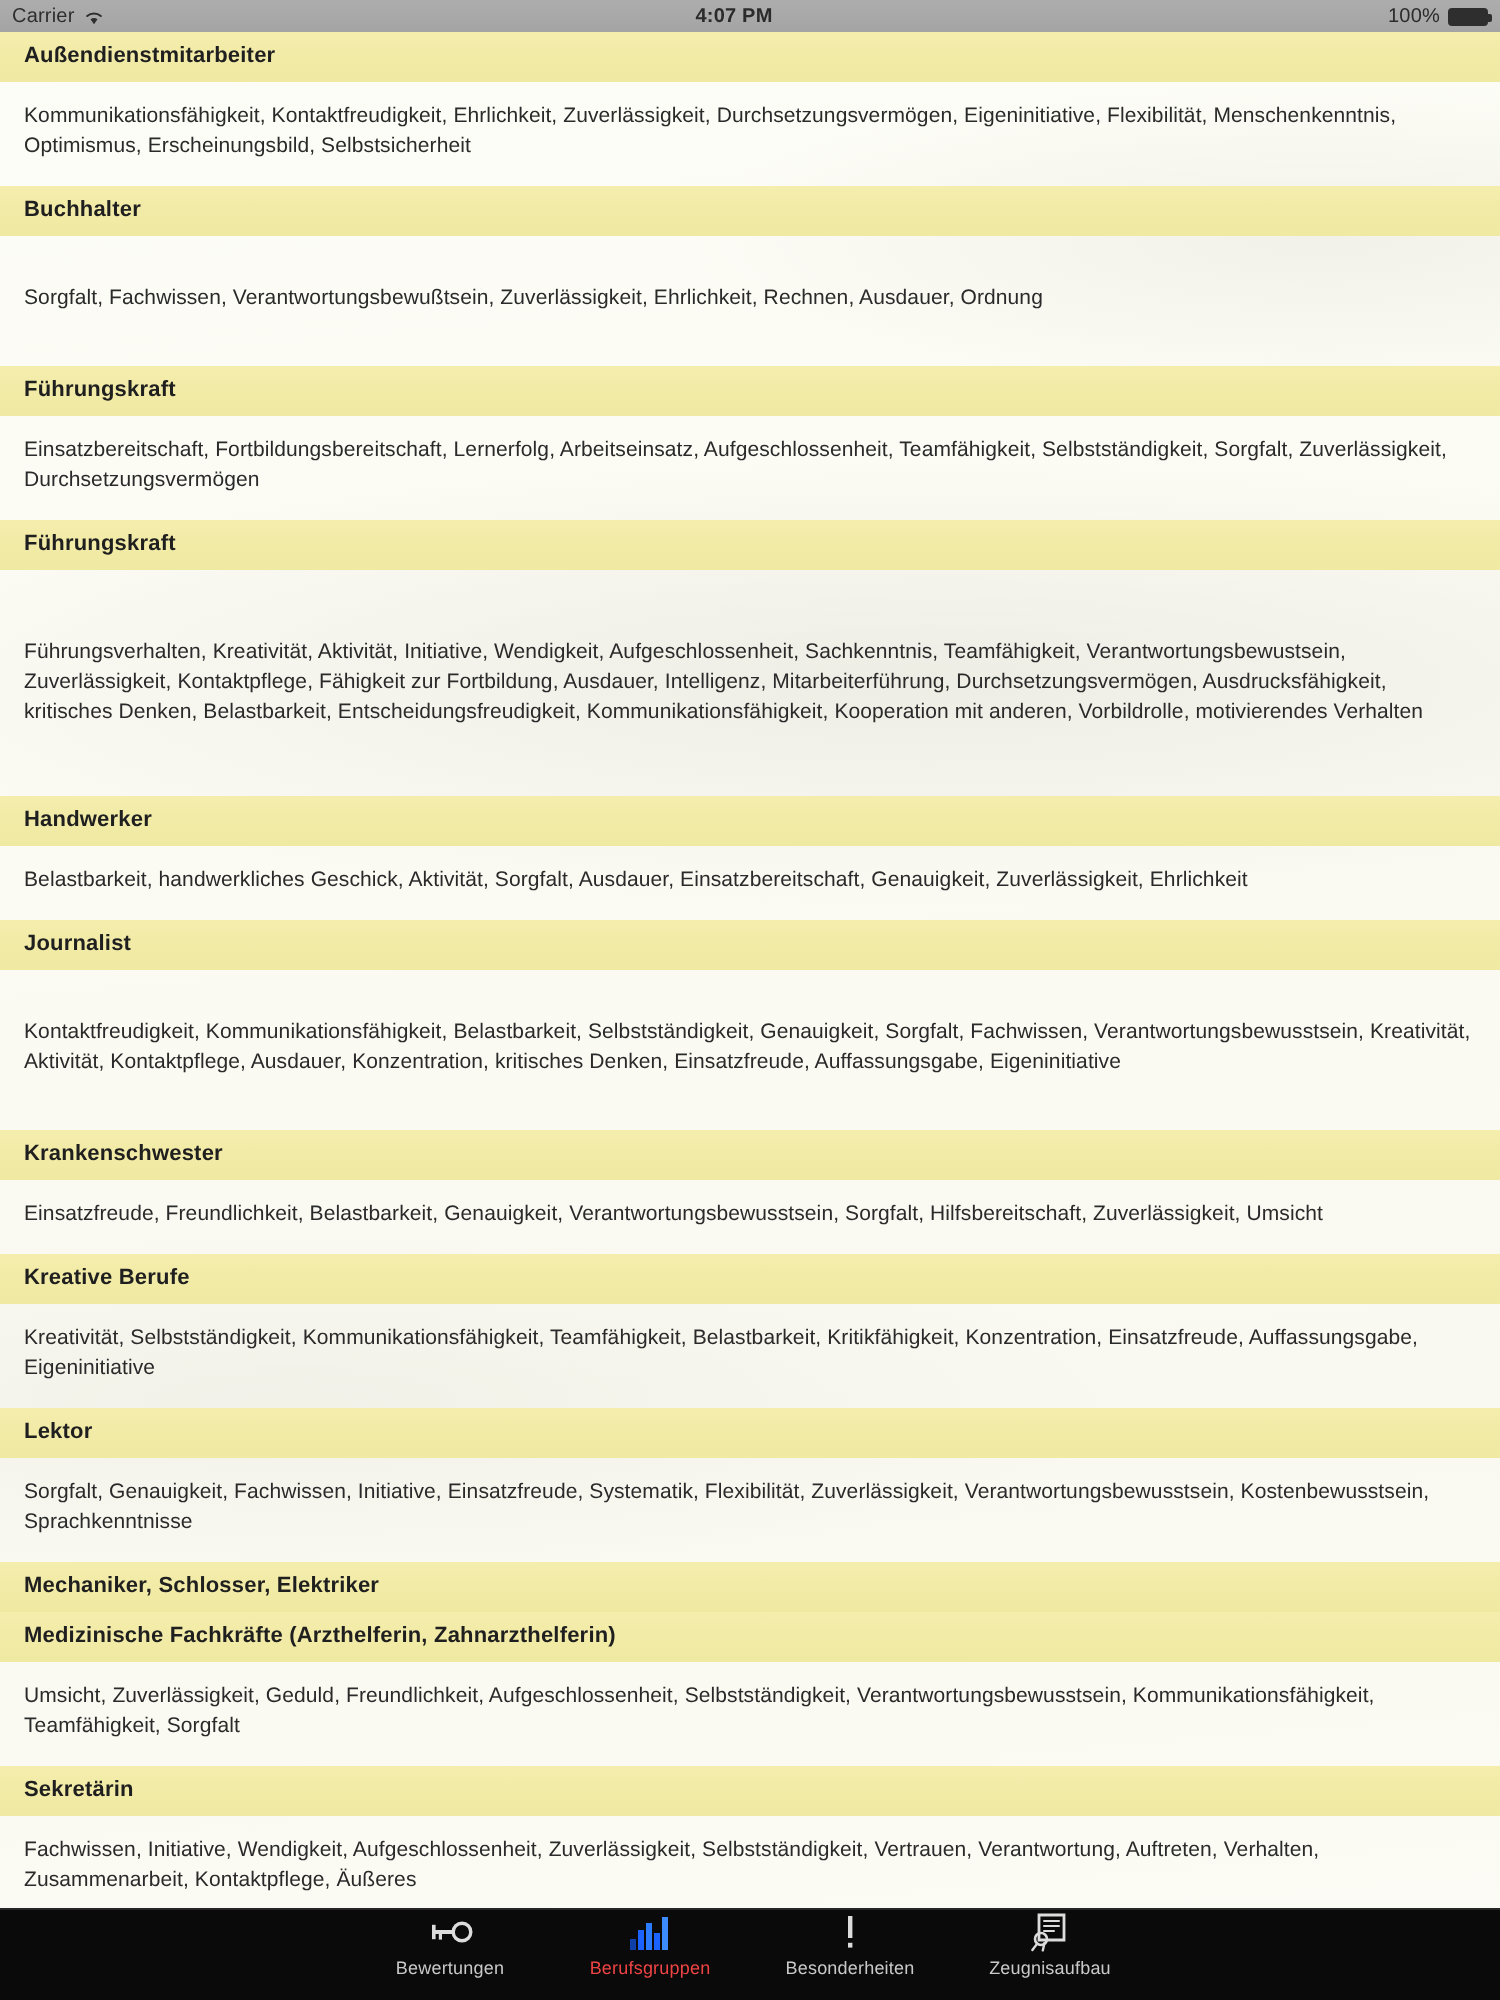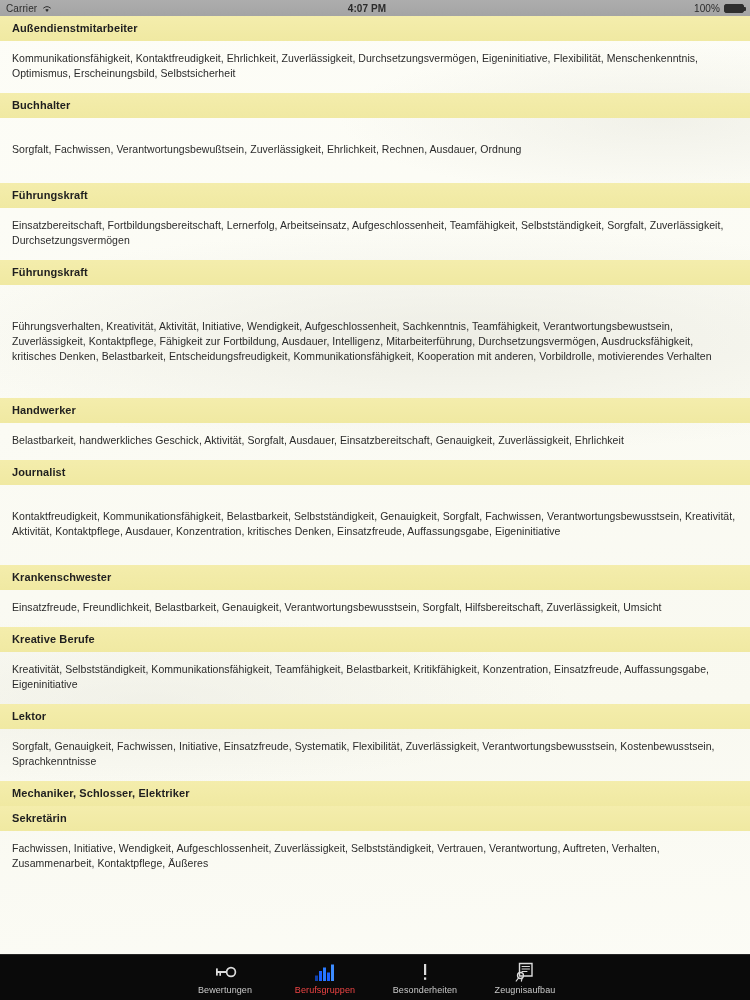--- a/index.html
+++ b/index.html
@@ -84,21 +84,21 @@
     border-top:1px solid #262626;
     display:flex;
     align-items:stretch;
     justify-content:center;
     gap:0;
     padding:0 175px;
   }
   .tab {
     flex:1 1 0;
     display:flex; flex-direction:column;
-    align-items:center; justify-content:center;
+    align-items:center; 
     gap:2px;
     color:#c9c9c9;
     cursor:pointer;
   }
   .tab .ti { height:22px; display:flex; align-items:center; justify-content:center; }
   .tab .tl { font-size:9px; letter-spacing:0.1px; line-height:10px; }
   .tab.active { color:#ef4444; }
 </style>
 </head>
 <body>
@@ -166,20 +166,24 @@
 
     <div class="sec gap-sm">
       <div class="sec-head">Lektor</div>
       <div class="sec-body">Sorgfalt, Genauigkeit, Fachwissen, Initiative, Einsatzfreude, Systematik, Flexibilität, Zuverlässigkeit, Verantwortungsbewusstsein, Kostenbewusstsein, Sprachkenntnisse</div>
     </div>
 
     <div class="sec gap-sm">
       <div class="sec-head">Mechaniker, Schlosser, Elektriker</div>
     </div>
 
+    <div class="sec gap-sm">
+      <div class="sec-head">Medizinische Fachkräfte (Arzthelferin, Zahnarzthelferin)</div>
+      <div class="sec-body">Umsicht, Zuverlässigkeit, Geduld, Freundlichkeit, Aufgeschlossenheit, Selbstständigkeit, Verantwortungsbewusstsein, Kommunikationsfähigkeit, Teamfähigkeit, Sorgfalt</div>
+    </div>
 
     <div class="sec gap-sm">
       <div class="sec-head">Sekretärin</div>
       <div class="sec-body">Fachwissen, Initiative, Wendigkeit, Aufgeschlossenheit, Zuverlässigkeit, Selbstständigkeit, Vertrauen, Verantwortung, Auftreten, Verhalten, Zusammenarbeit, Kontaktpflege, Äußeres</div>
     </div>
 
   </div>
 
   <div class="tabbar">
 

